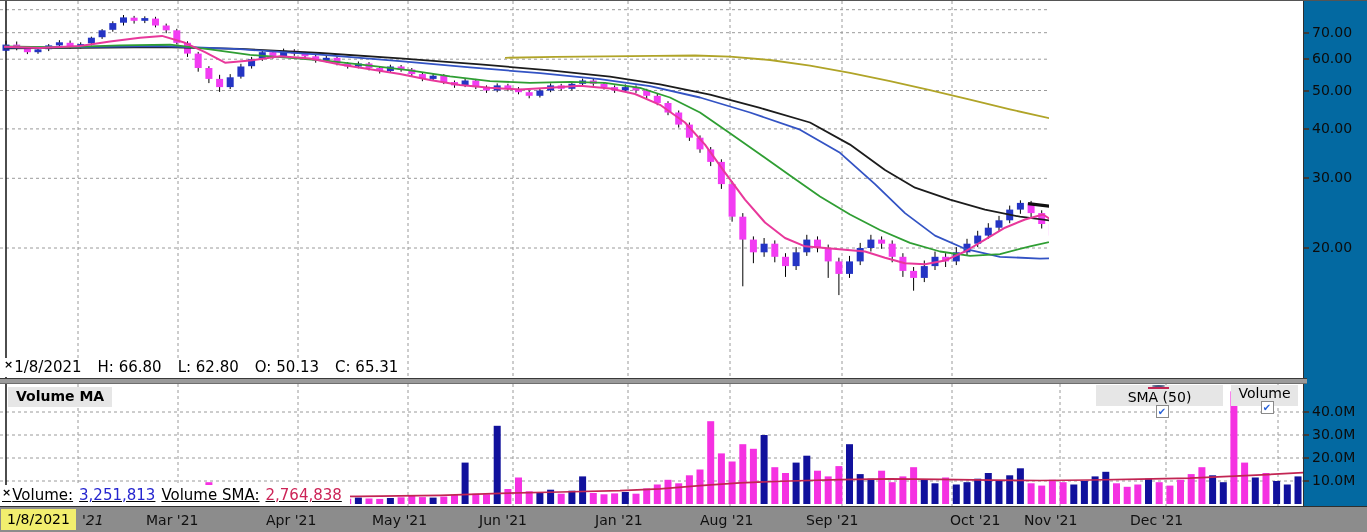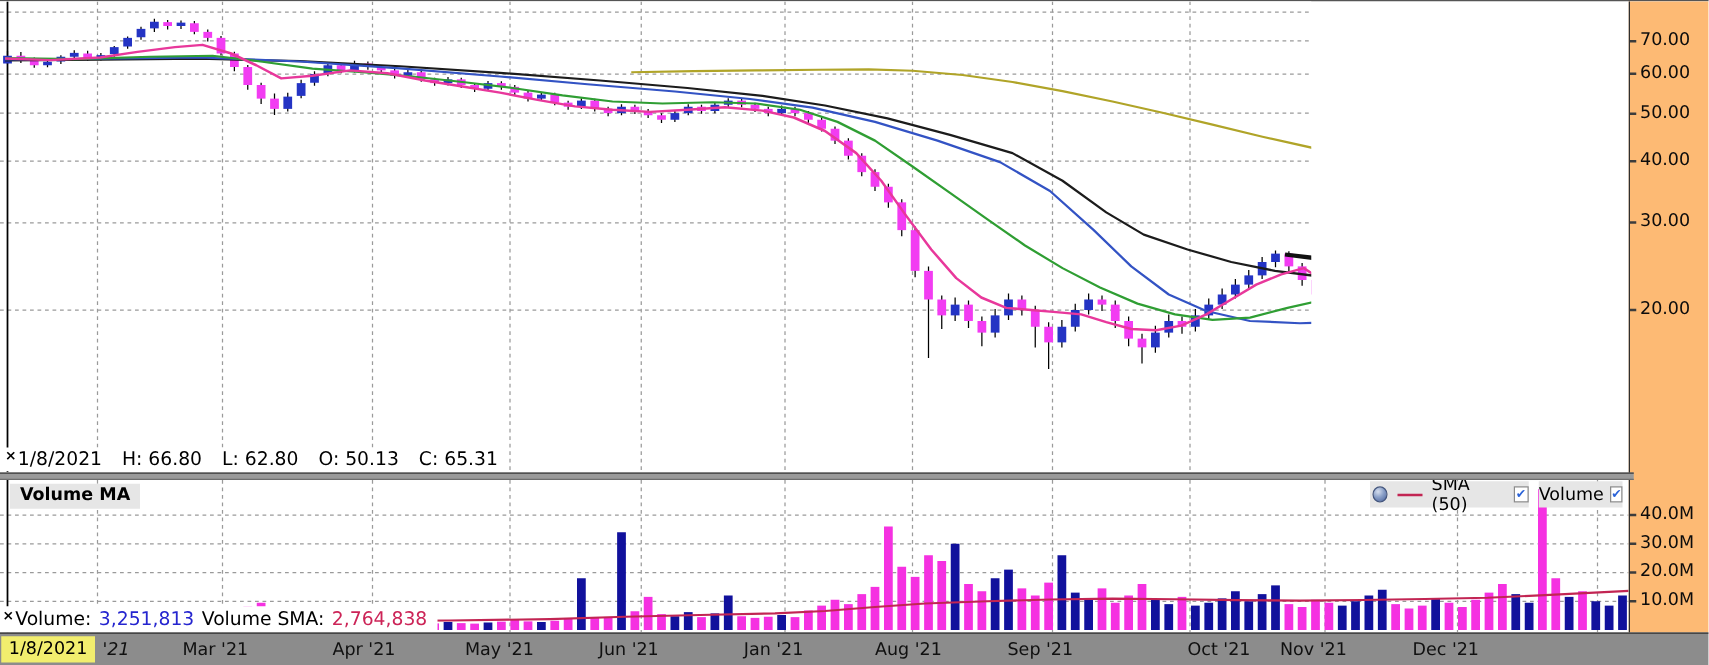--- a/index.html
+++ b/index.html
@@ -4,41 +4,41 @@
 <style>
   html,body{margin:0;padding:0;background:#fff;}
   #app{position:relative;width:1367px;height:532px;background:#fff;
        font-family:"DejaVu Sans","Liberation Sans",sans-serif;border-top:1px solid #555;
        overflow:hidden;box-sizing:border-box;}
   .pane{position:absolute;left:0;overflow:hidden;background:#fff;}
   #price-pane{top:0;width:1049px;height:377px;}
   #sep-bar{position:absolute;top:377px;left:0;width:1307px;height:6px;background:#9a9a9a;
            border-top:1px solid #3a3a3a;border-bottom:1px solid #6e6e6e;box-sizing:border-box;z-index:4;}
   #vol-pane{top:383px;width:1303px;height:122px;}
-  #right-axis{position:absolute;top:0;left:1303px;width:64px;height:505px;background:#fdba74;
+  #right-axis{position:absolute;top:0;left:1303px;width:64px;height:505px;background:#0369a1;
               border-left:1px solid #2f2f2f;box-sizing:border-box;z-index:3;}
   #bottom-axis{position:absolute;top:505px;left:0;width:1367px;height:27px;background:#8c8c8c;
                border-top:1px solid #2f2f2f;box-sizing:border-box;z-index:5;}
   svg{position:absolute;top:0;left:0;}
   .tick-label{position:absolute;left:8px;font-size:14px;color:#0c0c0c;white-space:nowrap;}
   .tick-dash{position:absolute;left:0;width:5px;height:2px;background:#3c3c3c;}
   .month-label{position:absolute;top:5px;font-size:14px;color:#101010;white-space:pre;z-index:1;}
   #date-highlight{position:absolute;left:1px;top:2px;background:#f2ee6e;color:#000;
                   font-size:14px;padding:2px 6px 3px;z-index:2;}
   #ohlc-readout{position:absolute;left:2px;bottom:1px;font-size:15px;color:#000;
                 background:#fff;padding:0 6px 1px 2px;display:flex;gap:16px;align-items:baseline;z-index:2;white-space:nowrap;}
   .close-x{font-size:11px;font-weight:bold;color:#000;position:relative;top:-4px;margin-right:1px;cursor:pointer;}
   #vol-readout{position:absolute;left:0;bottom:0;font-size:15px;color:#000;background:#fff;
-               padding:1px 8px 2px 2px;display:flex;gap:6px;align-items:flex-end;z-index:2;white-space:nowrap;}
+               padding:1px 8px 2px 2px;display:flex;gap:6px;align-items:flex-end;z-index:2;white-space:nowrap;text-decoration:underline;}
   .val-blue{color:#2525cf;}
   .val-crimson{color:#cc2457;}
   #volume-ma-title{position:absolute;top:3px;left:8px;background:#e6e6e6;color:#000;
                    font-size:14px;font-weight:bold;padding:1px 8px 3px;z-index:2;}
   .legend-box{position:absolute;top:1px;height:21px;background:#e6e6e6;display:flex;
-              align-items:center;font-size:14px;color:#000;padding:0 0;box-sizing:border-box;z-index:2;}
+              align-items:center;font-size:14px;color:#000;padding:0 20px;box-sizing:border-box;z-index:2;flex-direction:column;}
   #legend-sma{left:1096px;width:127px;}
   #legend-vol{left:1231px;width:67px;}
   .globe-icon{width:11px;height:11px;border-radius:50%;
               background:radial-gradient(circle at 35% 30%, #d8e0ef 0%, #8aa0c8 45%, #4a639c 100%);
               border:1px solid #45577e;margin:0 4px 0 2px;}
   .line-swatch{width:21px;height:0;border-top:2px solid #c22553;margin:0 7px 0 4px;}
   .checkbox{width:13px;height:13px;background:#fff;border:1px solid #8a8a8a;box-sizing:border-box;
             font-size:10px;line-height:11px;text-align:center;color:#2a62d8;margin-left:5px;cursor:pointer;}
 </style>
 </head>

